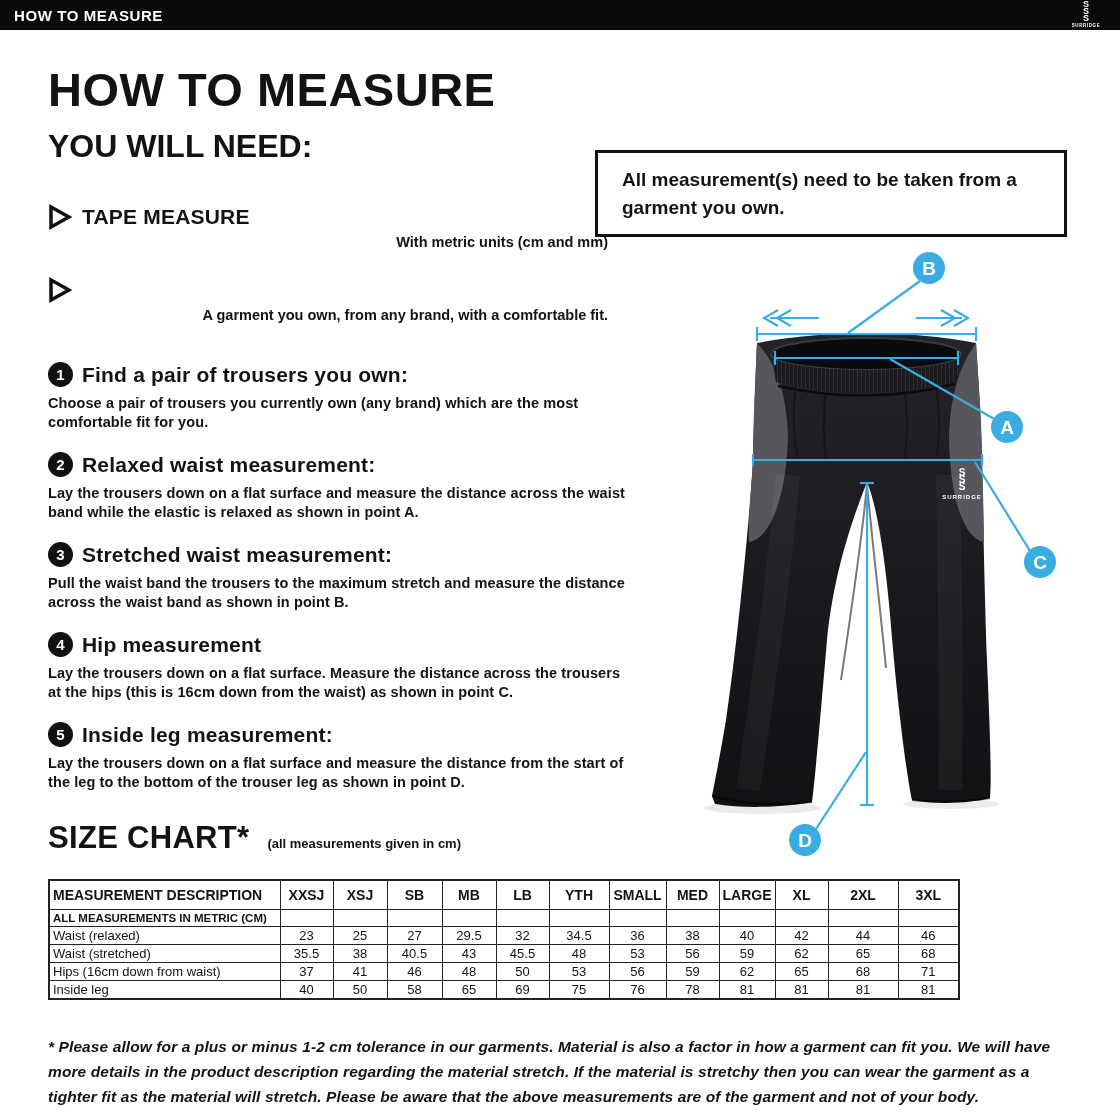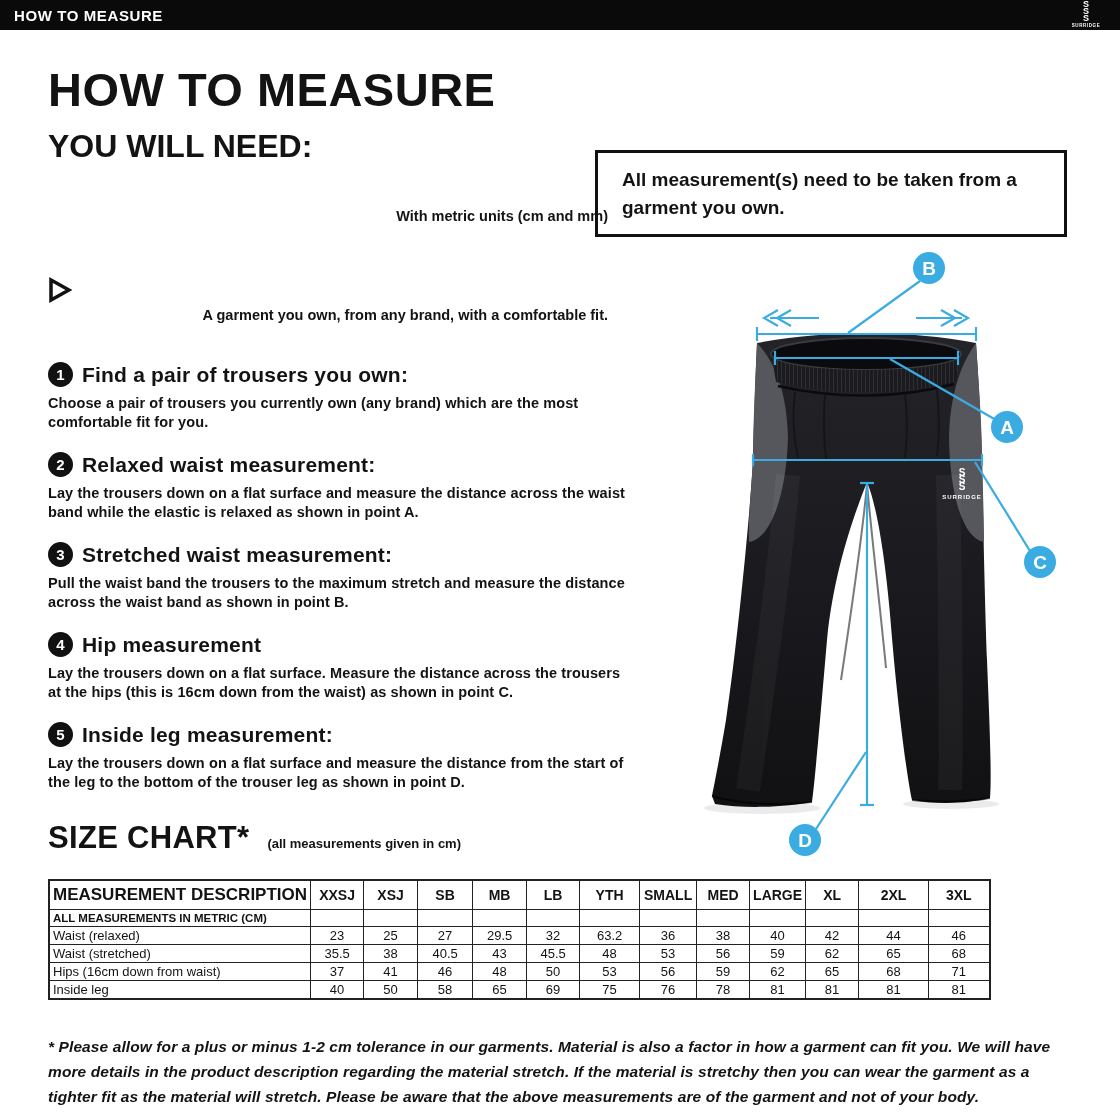--- a/index.html
+++ b/index.html
@@ -37,21 +37,21 @@
   
   .diagram{position:absolute;left:700px;top:240px;width:420px;height:630px;}
   
   .size-chart-head{position:absolute;left:48px;top:820px;display:flex;align-items:baseline;gap:18px;}
   .size-chart-title{font-size:31px;font-weight:800;letter-spacing:.3px;}
   .size-chart-sub{font-size:13px;font-weight:bold;}
   .size-table{position:absolute;left:48px;top:879px;border-collapse:collapse;table-layout:fixed;
     border:2px solid #222;}
   .size-table th,.size-table td{border:1px solid #222;padding:0 3px;overflow:hidden;white-space:nowrap;}
   .size-table th{font-size:14px;font-weight:bold;height:28px;text-align:center;}
-  .size-table th.desc{text-align:left;font-size:17px;}
+  .size-table th.desc{text-align:left;font-size:14px;}
   .size-table td{font-size:13px;height:17px;text-align:center;}
   .size-table td.rowlabel{text-align:left;padding-left:3px;}
   .size-table tr.metric td{font-size:11.5px;font-weight:bold;height:16px;}
   
   .disclaimer{position:absolute;left:48px;top:1034px;width:1034px;font-size:15.5px;
     font-weight:bold;font-style:italic;line-height:25px;letter-spacing:.1px;}
 </style>
 </head>
 <body>
 
@@ -64,20 +64,26 @@
       <span>S</span>
     </div>
     <div class="brand-name">SURRIDGE</div>
   </div>
 </div>
 
 <h1 class="page-title">HOW TO MEASURE</h1>
 <h2 class="ywn-heading">YOU WILL NEED:</h2>
 
 <div class="need-item" style="top:204px">
+  <div class="need-row">
+    <svg width="24" height="26" viewBox="0 0 24 26">
+      <path d="M3,3 L21,13 L3,23 Z" fill="none" stroke="#111" stroke-width="3.5"></path>
+    </svg>
+    <span class="need-label">TAPE MEASURE</span>
+  </div>
   <div class="need-sub">With metric units (cm and mm)</div>
 </div>
 
 <div class="need-item" style="top:277px">
   <div class="need-row">
     <svg width="24" height="26" viewBox="0 0 24 26">
       <path d="M3,3 L21,13 L3,23 Z" fill="none" stroke="#111" stroke-width="3.5"></path>
     </svg>
   </div>
   <div class="need-sub">A garment you own, from any brand, with a comfortable fit.</div>
@@ -291,21 +297,21 @@
         <td></td>
         <td></td>
       </tr>
       <tr class="">
         <td class="rowlabel">Waist (relaxed)</td>
         <td>23</td>
         <td>25</td>
         <td>27</td>
         <td>29.5</td>
         <td>32</td>
-        <td>63.2</td>
+        <td>34.5</td>
         <td>36</td>
         <td>38</td>
         <td>40</td>
         <td>42</td>
         <td>44</td>
         <td>46</td>
       </tr>
       <tr class="">
         <td class="rowlabel">Waist (stretched)</td>
         <td>35.5</td>

